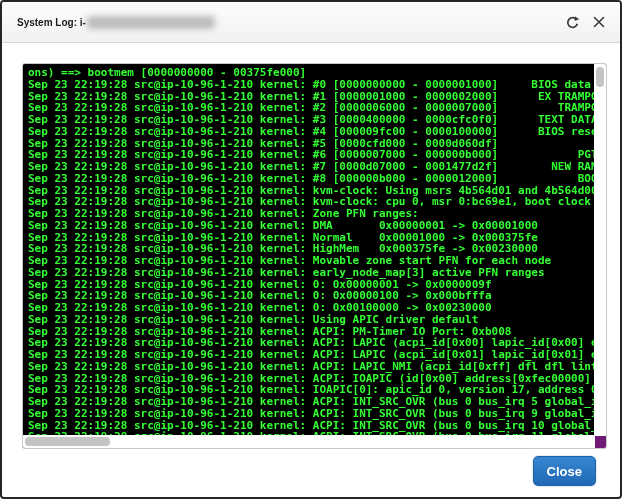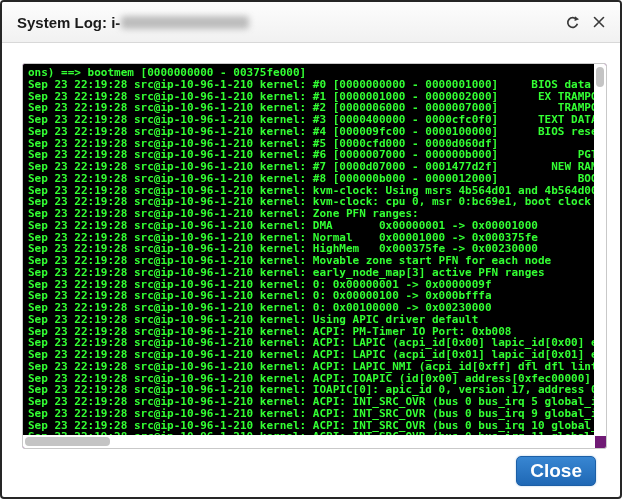--- a/index.html
+++ b/index.html
@@ -10,21 +10,21 @@
     border:2px solid #262626;border-radius:4px;background:#ffffff;overflow:hidden;
   }
 
   
   .header{
     height:41px;box-sizing:border-box;display:flex;align-items:center;
     padding:0 13px 0 15px;
     background:linear-gradient(#fdfdfd,#f1f1f1);
     border-bottom:1px solid #d8d8d8;
   }
-  .title{display:flex;align-items:center;font-weight:bold;font-size:15px;color:#1b1b1b;white-space:pre;}
+  .title{display:flex;align-items:center;font-weight:bold;font-size:10px;color:#1b1b1b;white-space:pre;}
   .redacted{
     display:inline-block;width:128px;height:13px;margin:1px 5px 0 1px;
     background:#a8a8a8;border-radius:3px;filter:blur(3px);opacity:.75;
   }
   .header-actions{margin-left:auto;display:flex;align-items:center;gap:11px;}
   .icon-btn{width:16px;height:16px;display:flex;align-items:center;justify-content:center;cursor:pointer;background:none;border:none;padding:0;}
 
   
   .console-wrap{
     position:absolute;left:20px;top:61px;width:585px;height:386px;box-sizing:border-box;
@@ -43,21 +43,21 @@
   .vscroll .thumb{position:absolute;top:3px;left:2px;width:8px;height:20px;background:#c4c4c4;border-radius:4px;}
   .hscroll{position:absolute;left:0;bottom:0;width:572px;height:13px;background:#ffffff;}
   .hscroll .thumb{position:absolute;left:2px;top:2px;width:85px;height:9px;background:#c4c4c4;border-radius:4px;}
 
   
   .close-btn{
     position:absolute;right:24px;bottom:11px;
     min-width:54px;height:30px;padding:0 13px;box-sizing:border-box;
     background:linear-gradient(#3886d2,#1f68b5);
     border:1px solid #1c5fa6;border-radius:5px;
-    color:#ffffff;font-family:"Liberation Sans",sans-serif;font-size:19px;font-weight:bold;
+    color:#ffffff;font-family:"Liberation Sans",sans-serif;font-size:13px;font-weight:bold;
     cursor:pointer;box-shadow:0 0 2px rgba(60,130,200,.45);
   }
 </style>
 </head>
 <body>
 
 <div class="dialog">
 
   <div class="header">
     <div class="title"><span>System Log: i-</span><span class="redacted"></span></div>

